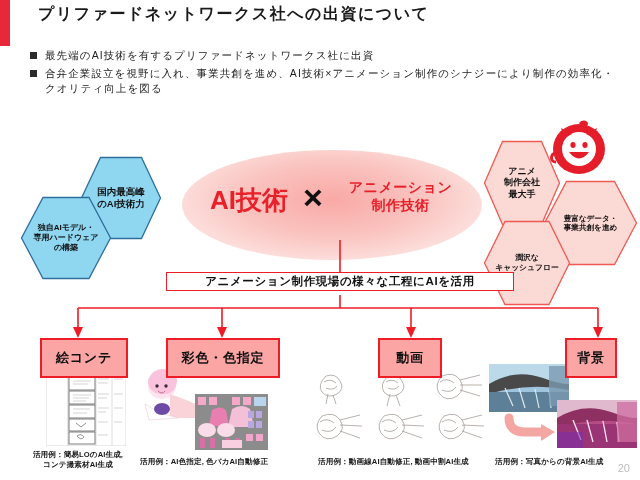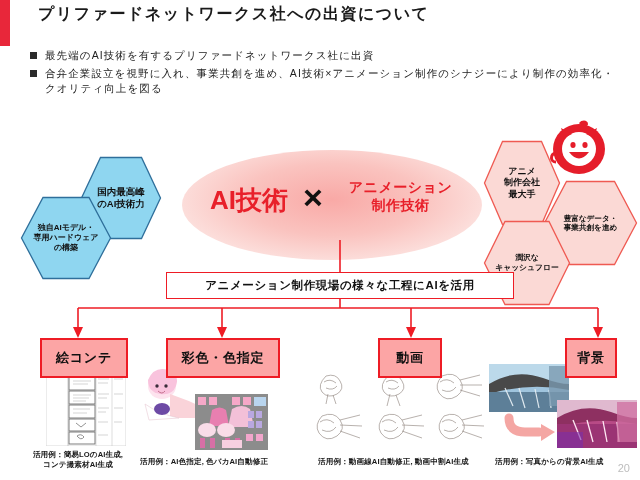--- a/index.html
+++ b/index.html
@@ -71,21 +71,21 @@
     position:absolute; left:338px; top:50px; width:125px;
     font-size:14px; font-weight:bold; color:#e8202a;
     text-align:center; line-height:1.3; letter-spacing:0.5px;
   }
 
   
   .mascot { position:absolute; left:548px; top:-8px; width:62px; height:58px; }
 
   
   .mid-box {
-    position:absolute; left:166px; top:272px; width:348px; height:27px;
+    position:absolute; left:166px; top:272px; width:348px; height:19px;
     border:1.6px solid #ee1c25; background:#fff;
     display:flex; align-items:center; justify-content:center;
     font-size:11.5px; font-weight:bold; color:#111; letter-spacing:0.6px;
     z-index:5;
   }
 
   
   .connectors { position:absolute; left:0; top:0; width:640px; height:480px; pointer-events:none; }
 
   

